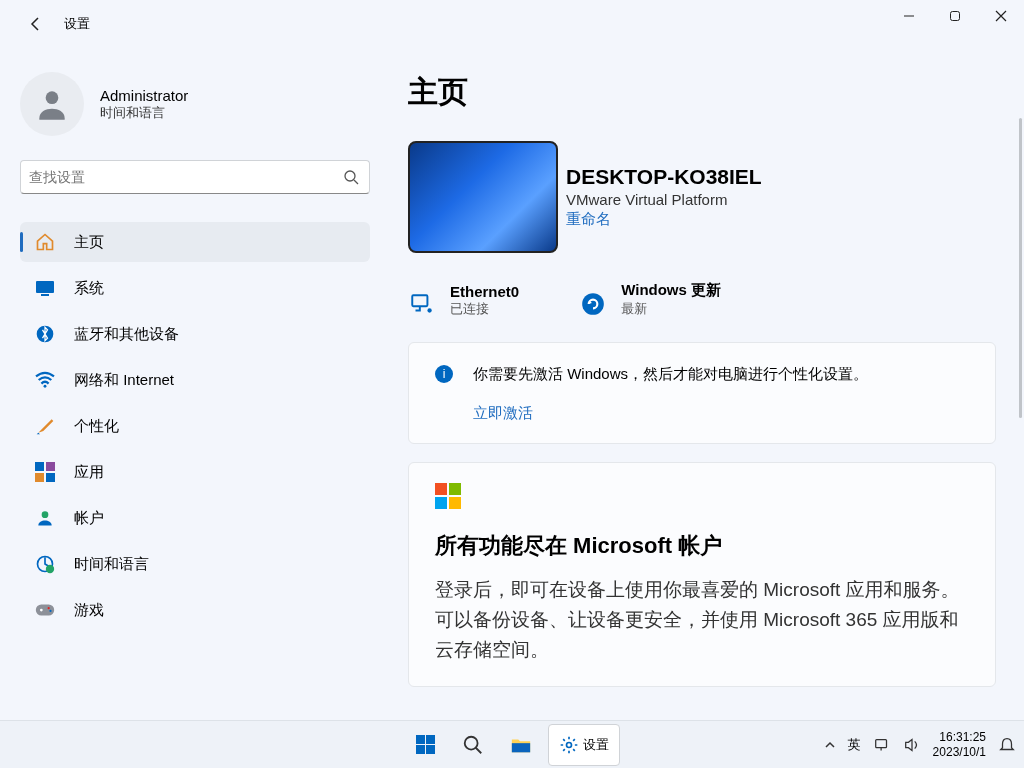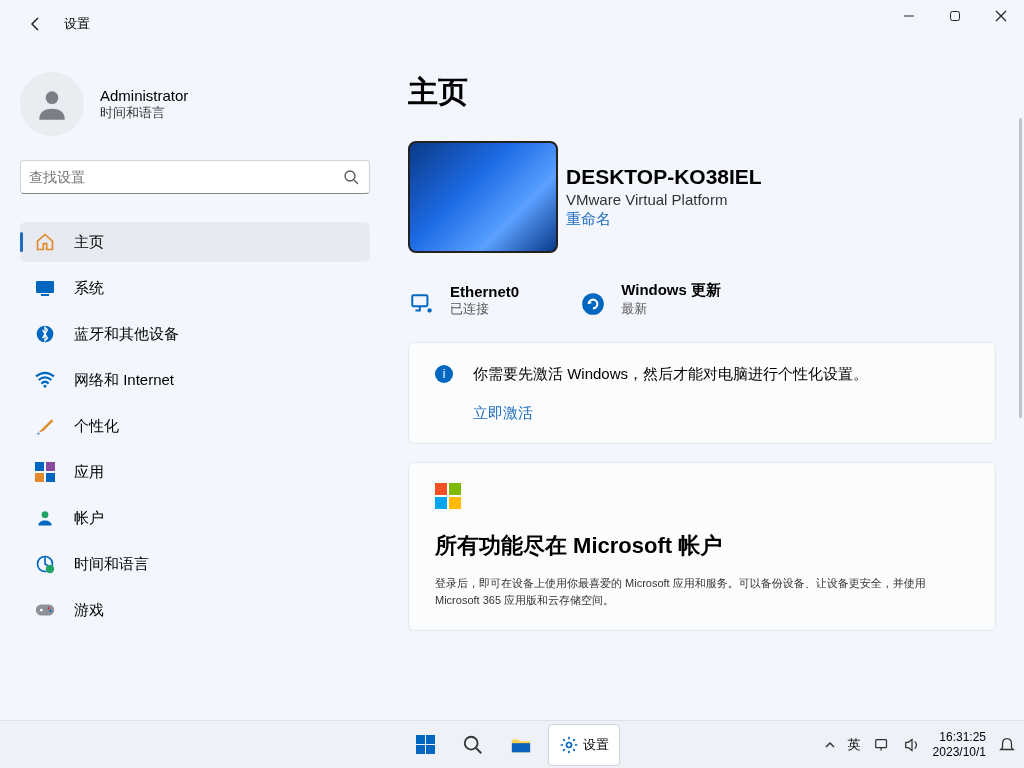--- a/index.html
+++ b/index.html
@@ -39,21 +39,21 @@
   .status-title { font-size: 15px; font-weight: 600; }
   .status-sub { font-size: 13px; color: #555; }
   .card { background: #fbfcfe; border: 1px solid #e4e7eb; border-radius: 6px; padding: 20px 26px; margin-bottom: 18px; }
   .info-banner { display: flex; gap: 20px; align-items: flex-start; }
   .info-icon { width: 18px; height: 18px; border-radius: 50%; background: #0067c0; color: #fff; font-size: 12px; display: flex; align-items: center; justify-content: center; flex-shrink: 0; margin-top: 2px; }
   .info-text { font-size: 15px; line-height: 1.5; }
   .ms-logo { display: grid; grid-template-columns: 12px 12px; grid-template-rows: 12px 12px; gap: 2px; margin-bottom: 22px; }
   .ms-logo span:nth-child(1){background:#f25022;} .ms-logo span:nth-child(2){background:#7fba00;}
   .ms-logo span:nth-child(3){background:#00a4ef;} .ms-logo span:nth-child(4){background:#ffb900;}
   .card-title { font-size: 22px; font-weight: 600; margin-bottom: 14px; }
-  .card-body { font-size: 11px; color: #333; line-height: 1.6; }
+  .card-body { font-size: 19px; color: #333; line-height: 1.6; }
   .scroll-hint { position: absolute; right: 2px; top: 70px; width: 3px; height: 300px; background: #c0c4c9; border-radius: 2px; }
   
   .taskbar { position: absolute; left: 0; bottom: 0; width: 1024px; height: 48px; background: #eef2f8; border-top: 1px solid #dde2e8; display: flex; align-items: center; }
   .task-center { position: absolute; left: 50%; transform: translateX(-50%); display: flex; align-items: center; gap: 6px; }
   .task-btn { width: 42px; height: 42px; display: flex; align-items: center; justify-content: center; border-radius: 4px; cursor: pointer; }
   .task-btn.active { background: #fff; border: 1px solid #d0d3d7; }
   .task-btn.active span { font-size: 13px; margin-left: 4px; }
   .task-btn.wide { width: auto; padding: 0 10px; }
   .tray { position: absolute; right: 8px; display: flex; align-items: center; gap: 12px; }
   .tray-item { font-size: 13px; cursor: pointer; display: flex; align-items: center; }

